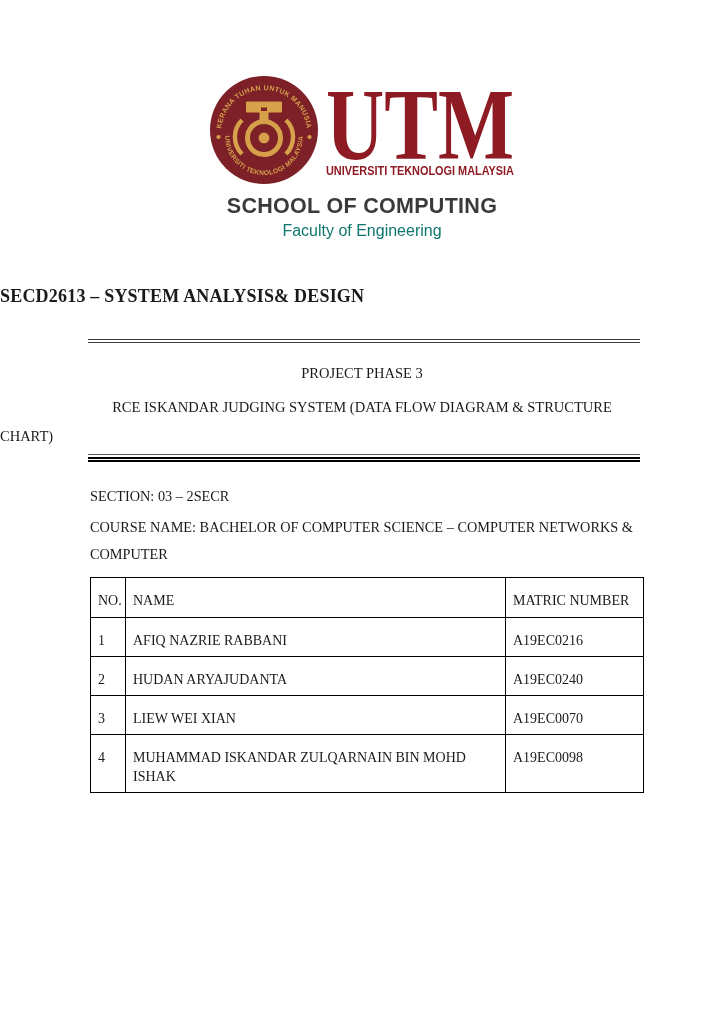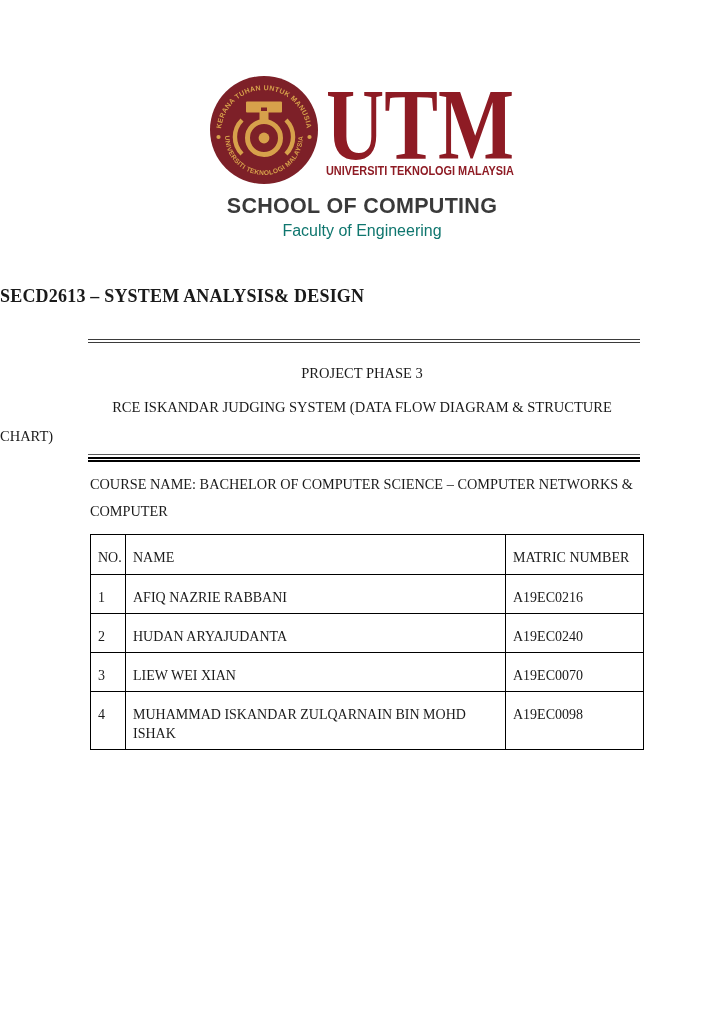--- a/index.html
+++ b/index.html
@@ -121,20 +121,21 @@
 
   <div class="rule-thin"></div>
 
   <div class="phase">PROJECT PHASE 3</div>
   <div class="proj-line1">RCE ISKANDAR JUDGING SYSTEM (DATA FLOW DIAGRAM &amp; STRUCTURE</div>
   <div class="proj-line2">CHART)</div>
 
   <div class="rule-thick"></div>
 
   <div class="body-block">
+    <div class="section-line">SECTION: 03 – 2SECR</div>
     <div class="course-line1">COURSE NAME: BACHELOR OF COMPUTER SCIENCE – COMPUTER NETWORKS &amp;</div>
     <div class="course-line2">COMPUTER</div>
 
     <table class="members">
       <colgroup>
           <col class="c-no">
           <col class="c-name">
           <col class="c-matric">
         </colgroup>
       <thead>

